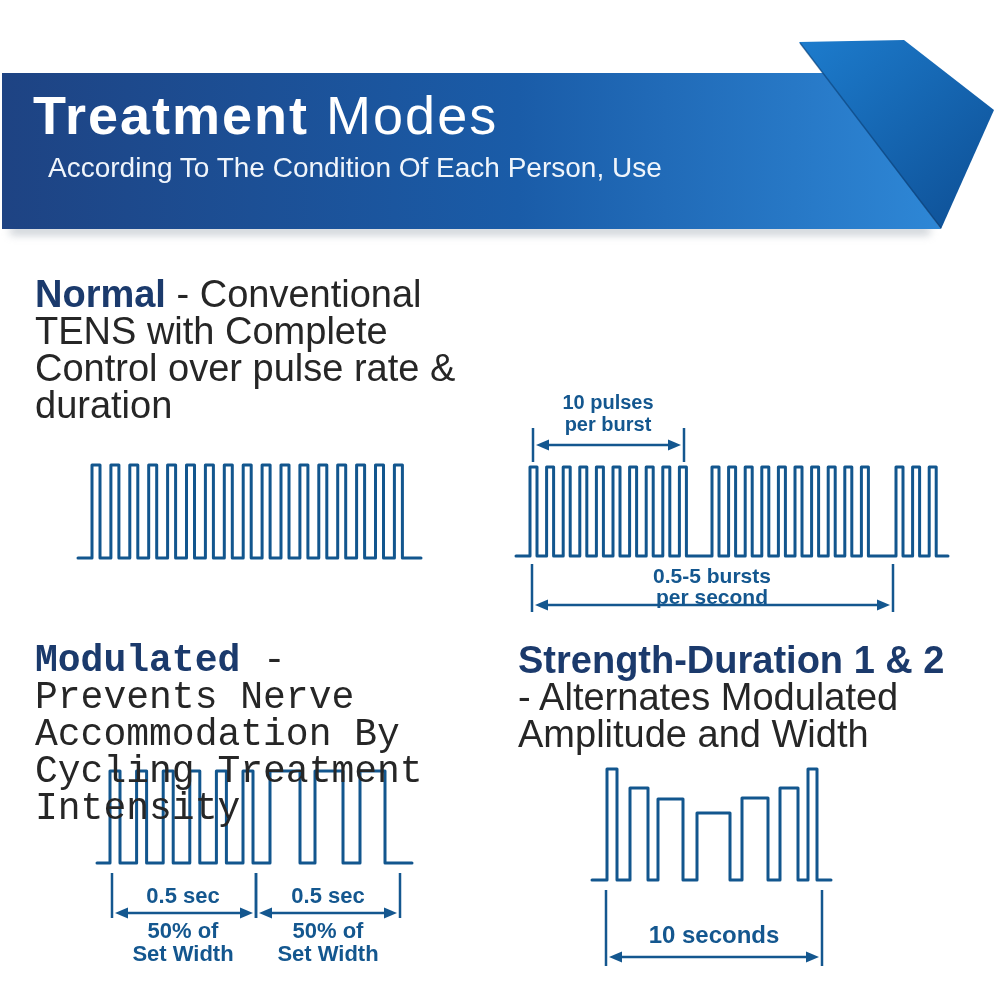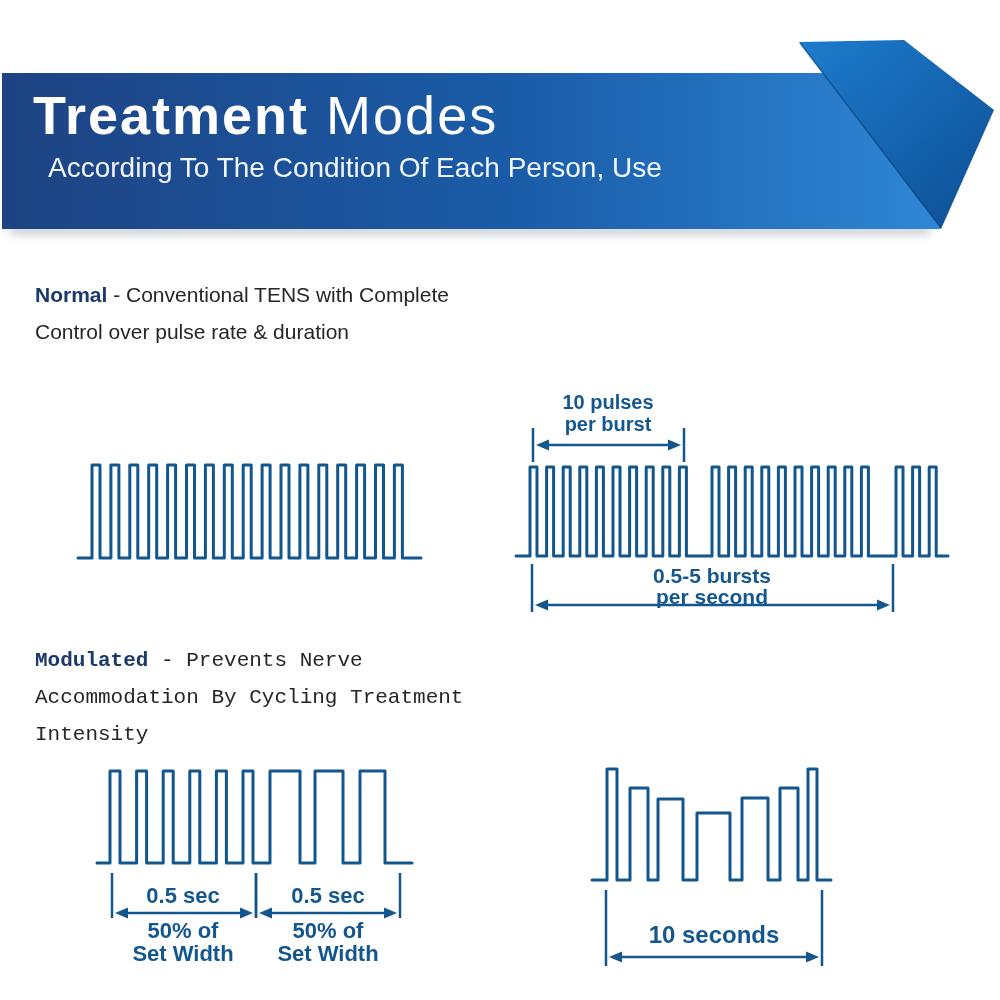--- a/index.html
+++ b/index.html
@@ -6,21 +6,21 @@
   .page{position:relative;width:1000px;height:1000px;background:#ffffff;overflow:hidden;
         font-family:"Liberation Sans", sans-serif;
         --navy:#1b3a6c; --body:#262626;}
   .layer{position:absolute;left:0;top:0;z-index:1;}
   .banner-title{position:absolute;left:33px;top:88px;z-index:2;color:#ffffff;
                 font-size:54px;line-height:54px;letter-spacing:2px;white-space:nowrap;}
   .banner-title .bold{font-weight:700;}
   .banner-title .light{font-weight:400;}
   .banner-sub{position:absolute;left:38px;top:150px;z-index:2;color:#f0f5fb;
               font-size:28px;line-height:36px;font-weight:400;white-space:nowrap;margin-left:10px;}
-  .section{position:absolute;z-index:2;font-size:21px;line-height:37px;color:var(--body);}
+  .section{position:absolute;z-index:2;font-size:38px;line-height:37px;color:var(--body);}
   .section .lead{font-weight:700;color:var(--navy);}
   .sec-normal{left:35px;top:276px;width:450px;}
   .sec-burst{left:518px;top:276px;width:462px;}
   .sec-modulated{left:35px;top:642px;width:450px;font-family:Liberation Mono, monospace;}
   .sec-strength{left:518px;top:642px;width:440px;}
 </style>
 </head>
 <body>
 
 <div class="page" style="--navy: #1b3a6c; --body: #262626;">
@@ -51,20 +51,23 @@
   </div>
   <div class="banner-sub">
     <div>According To The Condition Of Each Person, Use</div>
   </div>
 
   <div class="section sec-normal">
     <span class="lead">Normal</span><span> - Conventional TENS with Complete Control over pulse rate &amp; duration</span>
   </div>
   <div class="section sec-modulated">
     <span class="lead">Modulated</span><span> - Prevents Nerve Accommodation By Cycling Treatment Intensity</span>
+  </div>
+  <div class="section sec-strength">
+    <span class="lead">Strength-Duration 1 &amp; 2</span><span> - Alternates Modulated Amplitude and Width</span>
   </div>
 
   <svg id="diagram-layer" class="layer" width="1000" height="1000" viewBox="0 0 1000 1000">
       <g>
         <path d="M 78 558 L 92 558 L 92 465 L 100 465 L 100 558 L 110.9 558 L 110.9 465 L 118.9 465 L 118.9 558 L 129.8 558 L 129.8 465 L 137.8 465 L 137.8 558 L 148.7 558 L 148.7 465 L 156.7 465 L 156.7 558 L 167.6 558 L 167.6 465 L 175.6 465 L 175.6 558 L 186.5 558 L 186.5 465 L 194.5 465 L 194.5 558 L 205.39999999999998 558 L 205.39999999999998 465 L 213.39999999999998 465 L 213.39999999999998 558 L 224.29999999999998 558 L 224.29999999999998 465 L 232.29999999999998 465 L 232.29999999999998 558 L 243.2 558 L 243.2 465 L 251.2 465 L 251.2 558 L 262.1 558 L 262.1 465 L 270.1 465 L 270.1 558 L 281 558 L 281 465 L 289 465 L 289 558 L 299.9 558 L 299.9 465 L 307.9 465 L 307.9 558 L 318.79999999999995 558 L 318.79999999999995 465 L 326.79999999999995 465 L 326.79999999999995 558 L 337.7 558 L 337.7 465 L 345.7 465 L 345.7 558 L 356.59999999999997 558 L 356.59999999999997 465 L 364.59999999999997 465 L 364.59999999999997 558 L 375.5 558 L 375.5 465 L 383.5 465 L 383.5 558 L 394.4 558 L 394.4 465 L 402.4 465 L 402.4 558 L 421 558" fill="none" stroke="#12568e" stroke-width="3" stroke-linejoin="round" stroke-linecap="round"></path>
       </g>
       <g>
         <path d="M 516 556 L 530 556 L 530 467 L 537 467 L 537 556 L 546.6 556 L 546.6 467 L 553.6 467 L 553.6 556 L 563.2 556 L 563.2 467 L 570.2 467 L 570.2 556 L 579.8 556 L 579.8 467 L 586.8 467 L 586.8 556 L 596.4 556 L 596.4 467 L 603.4 467 L 603.4 556 L 613 556 L 613 467 L 620 467 L 620 556 L 629.6 556 L 629.6 467 L 636.6 467 L 636.6 556 L 646.2 556 L 646.2 467 L 653.2 467 L 653.2 556 L 662.8 556 L 662.8 467 L 669.8 467 L 669.8 556 L 679.4 556 L 679.4 467 L 686.4 467 L 686.4 556 L 712 556 L 712 467 L 719 467 L 719 556 L 728.6 556 L 728.6 467 L 735.6 467 L 735.6 556 L 745.2 556 L 745.2 467 L 752.2 467 L 752.2 556 L 761.8 556 L 761.8 467 L 768.8 467 L 768.8 556 L 778.4 556 L 778.4 467 L 785.4 467 L 785.4 556 L 795 556 L 795 467 L 802 467 L 802 556 L 811.6 556 L 811.6 467 L 818.6 467 L 818.6 556 L 828.2 556 L 828.2 467 L 835.2 467 L 835.2 556 L 844.8 556 L 844.8 467 L 851.8 467 L 851.8 556 L 861.4 556 L 861.4 467 L 868.4 467 L 868.4 556 L 896 556 L 896 467 L 903 467 L 903 556 L 912.6 556 L 912.6 467 L 919.6 467 L 919.6 556 L 929.2 556 L 929.2 467 L 936.2 467 L 936.2 556 L 948 556" fill="none" stroke="#12568e" stroke-width="3" stroke-linejoin="round" stroke-linecap="round"></path>
         <g>
           <line x1="533" y1="428" x2="533" y2="462" stroke="#14578f" stroke-width="2.5"></line>

